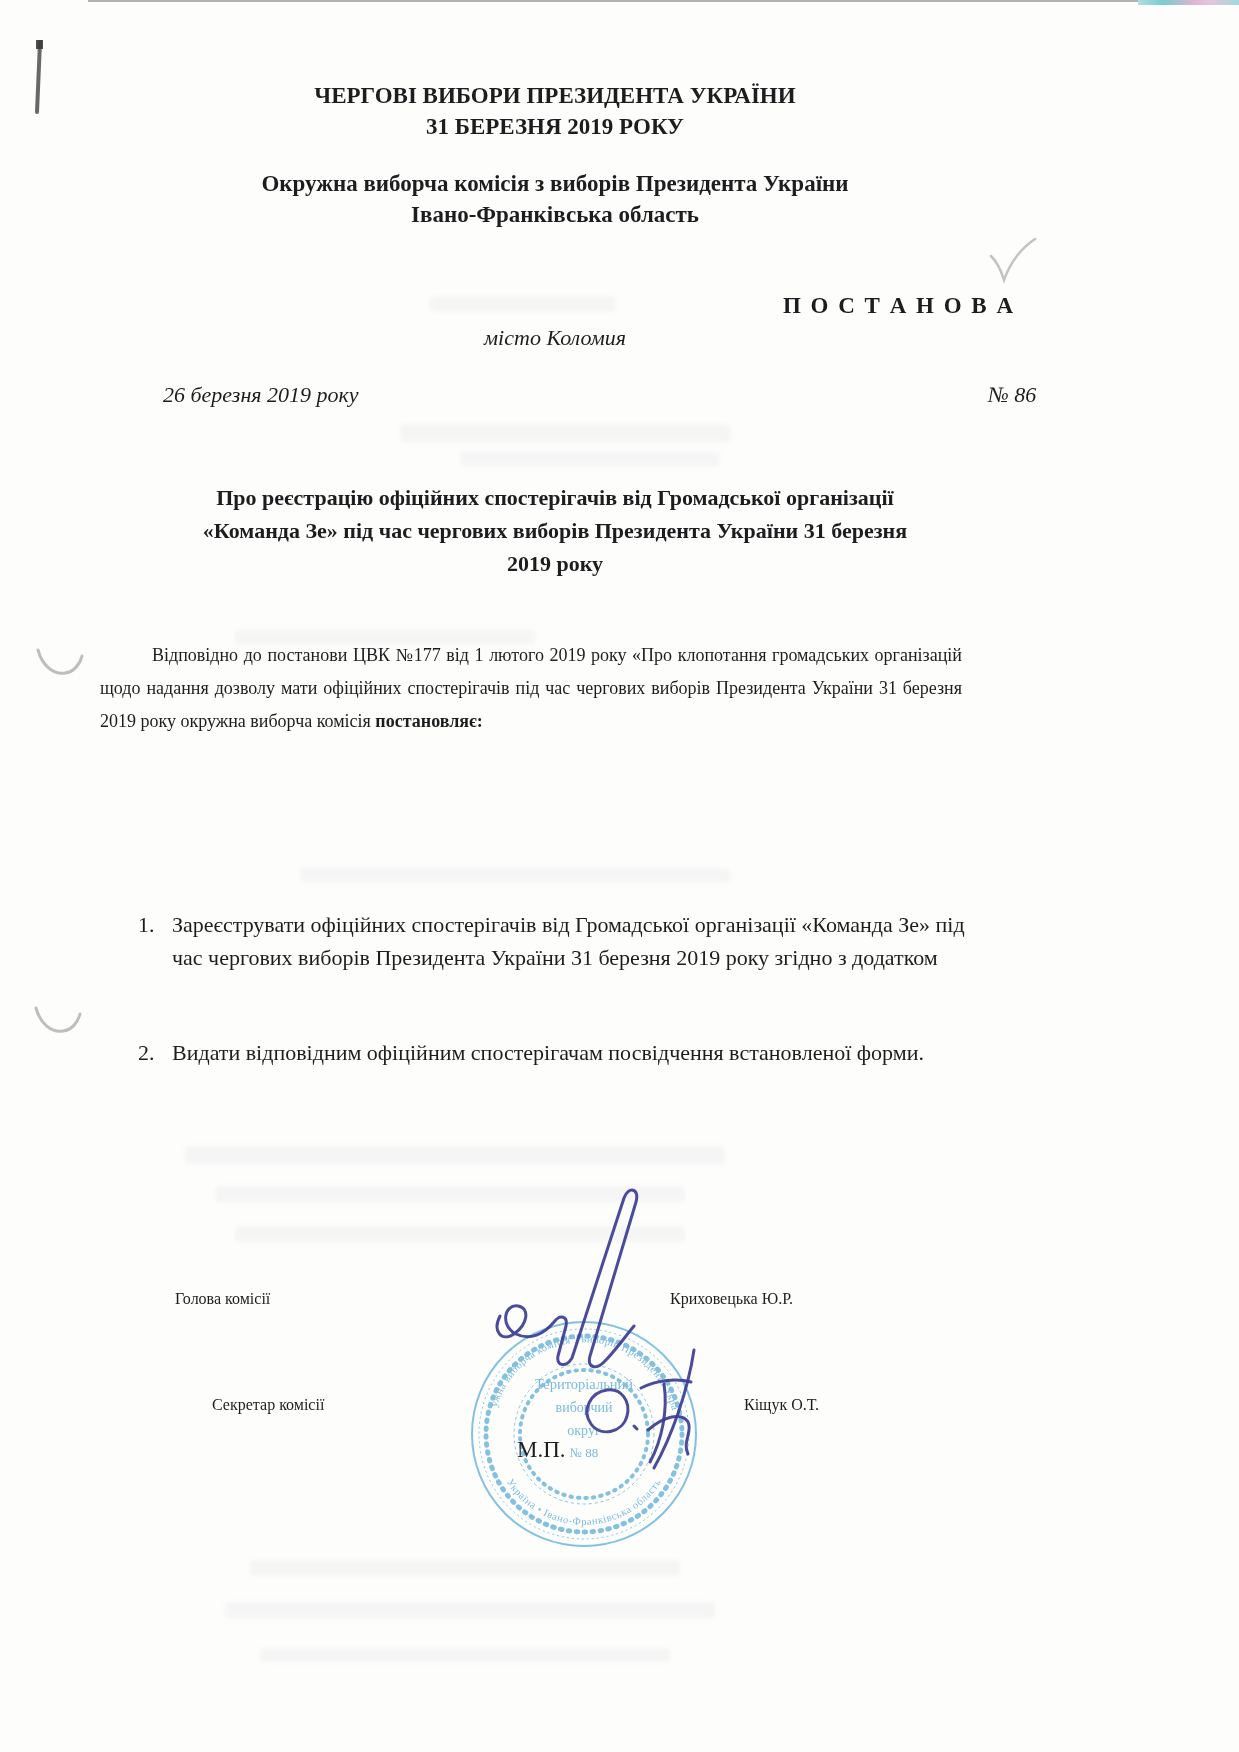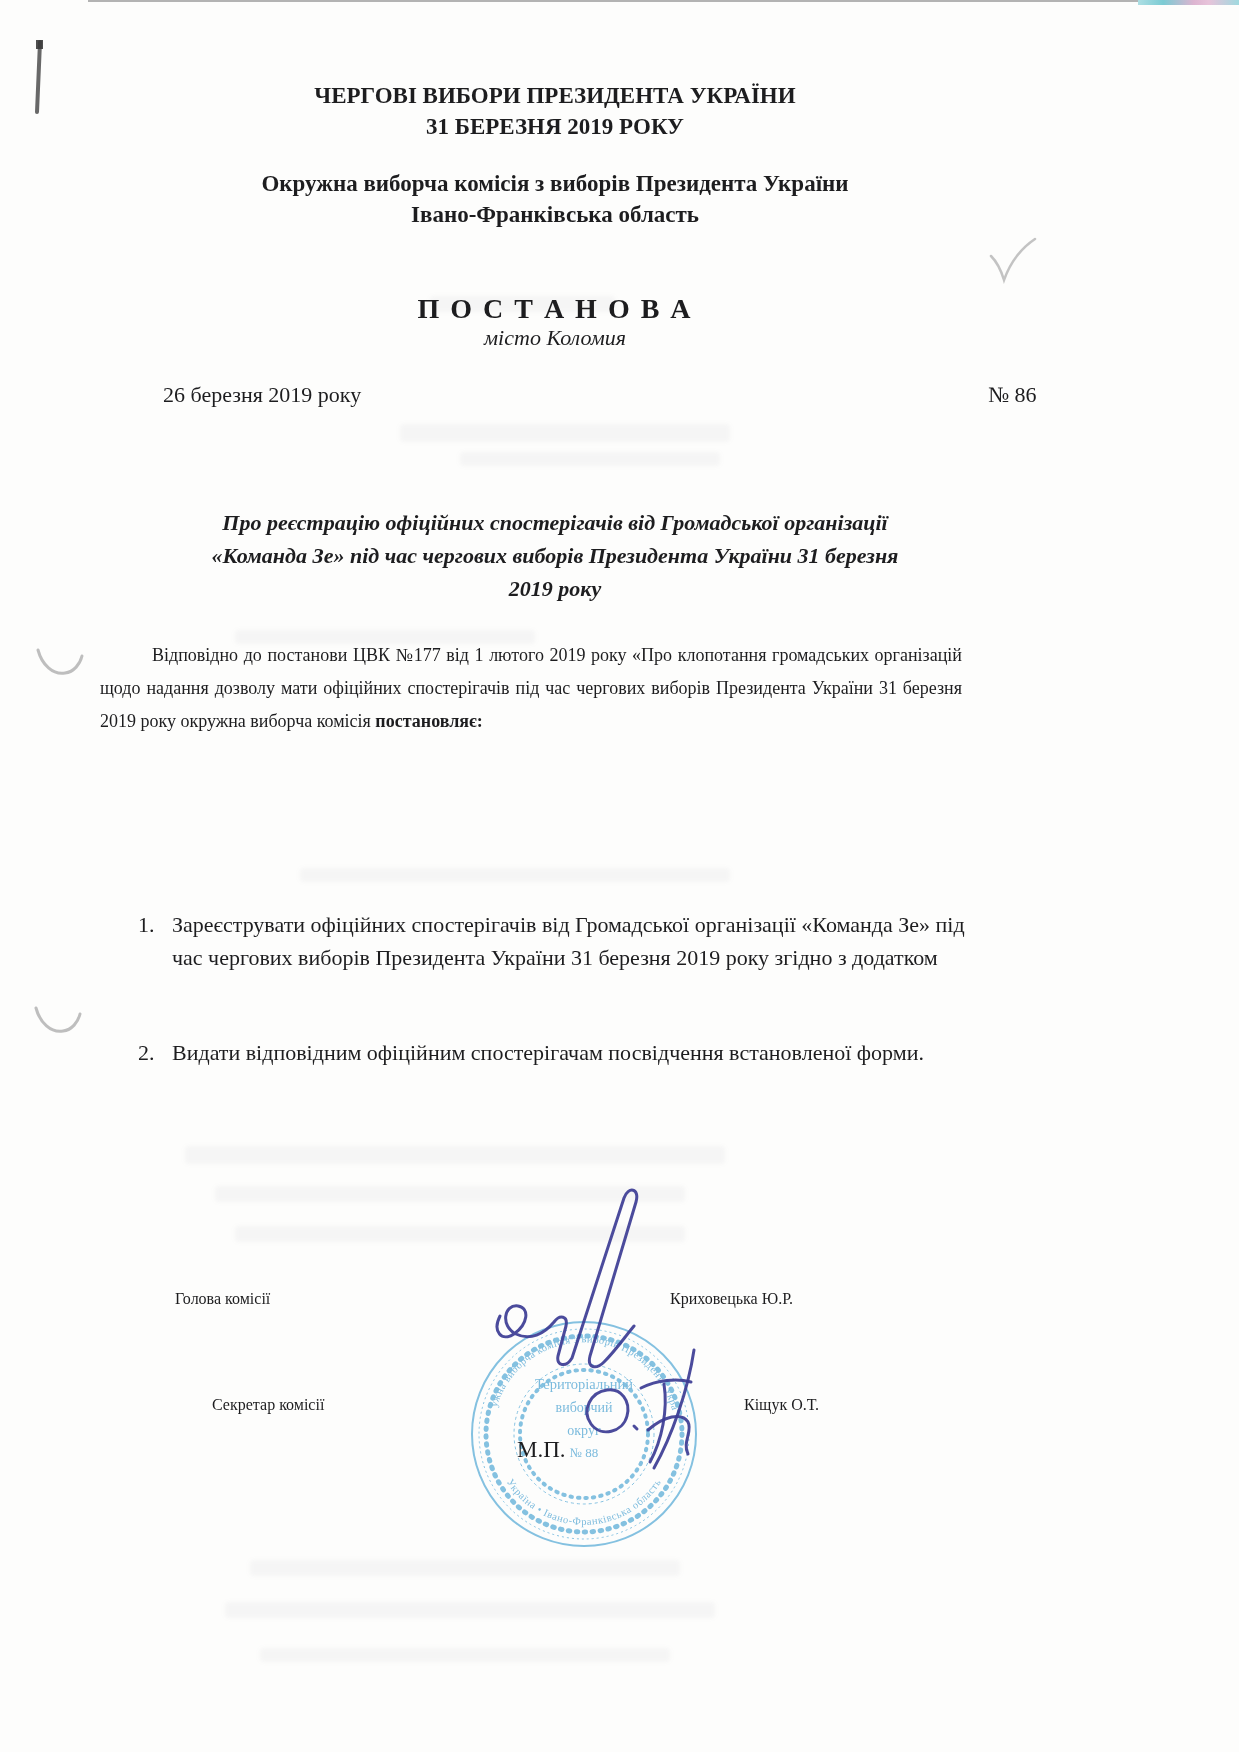--- a/index.html
+++ b/index.html
@@ -9,23 +9,23 @@
     width:1239px;height:1752px;
     margin:0 auto;
     background:#fdfdfc;
     overflow:hidden;
     font-family:"Liberation Serif","DejaVu Serif",serif;
     color:#1d1d1f;
   }
   .abs{position:absolute;}
   .center-col{position:absolute;left:95px;width:920px;text-align:center;}
   .t-head{font-weight:700;font-size:23px;line-height:31px;}
-  .t-doc-type{font-weight:700;font-size:28px;letter-spacing:2px;}
+  .t-doc-type{font-weight:700;font-size:23px;letter-spacing:2px;text-align:right;}
   .t-city{font-size:22px;}
-  .t-plain{font-size:22px;}
+  .t-plain{font-size:22px;font-style:italic;}
   .t-subject{font-weight:700;font-size:22px;line-height:33px;}
   .t-body{font-size:18px;line-height:33px;text-align:justify;}
   .t-body .lead-indent{display:inline-block;width:52px;}
   .bold-inline{font-weight:700;}
   .res-row{position:absolute;left:138px;width:832px;display:flex;font-size:22px;line-height:33px;}
   .res-num{flex:0 0 34px;}
   .res-text{flex:1;}
   .sig-label,.sig-name{font-weight:400;font-size:16px;white-space:nowrap;}
   .mp{font-size:23px;}
   
@@ -72,21 +72,21 @@
     <div>Окружна виборча комісія з виборів Президента України</div>
     <div>Івано-Франківська область</div>
   </div>
 
   <div class="center-col t-doc-type" style="top:293px;">П О С Т А Н О В А</div>
   <div class="center-col t-city" style="top:325px;font-style:italic;">місто Коломия</div>
 
   <div class="abs t-plain" style="left:163px;top:382px;">26 березня 2019 року</div>
   <div class="abs t-plain" style="left:988px;top:382px;">№ 86</div>
 
-  <div class="center-col t-subject" style="top:506px;font-style:italic;">
+  <div class="center-col t-subject" style="top:481px;">
     <div>Про реєстрацію офіційних спостерігачів від Громадської організації</div>
     <div>«Команда Зе» під час чергових виборів Президента України 31 березня</div>
     <div>2019 року</div>
   </div>
 
   <div class="abs t-body" style="left:100px;top:639px;width:862px;">
     <span class="lead-indent"></span><span>Відповідно до постанови ЦВК №177 від 1 лютого 2019 року «Про клопотання громадських організацій щодо надання дозволу мати офіційних спостерігачів під час чергових виборів Президента України 31 березня 2019 року окружна виборча комісія </span><span class="bold-inline">постановляє:</span>
   </div>
 
   <div class="res-row" style="top:908px;">

